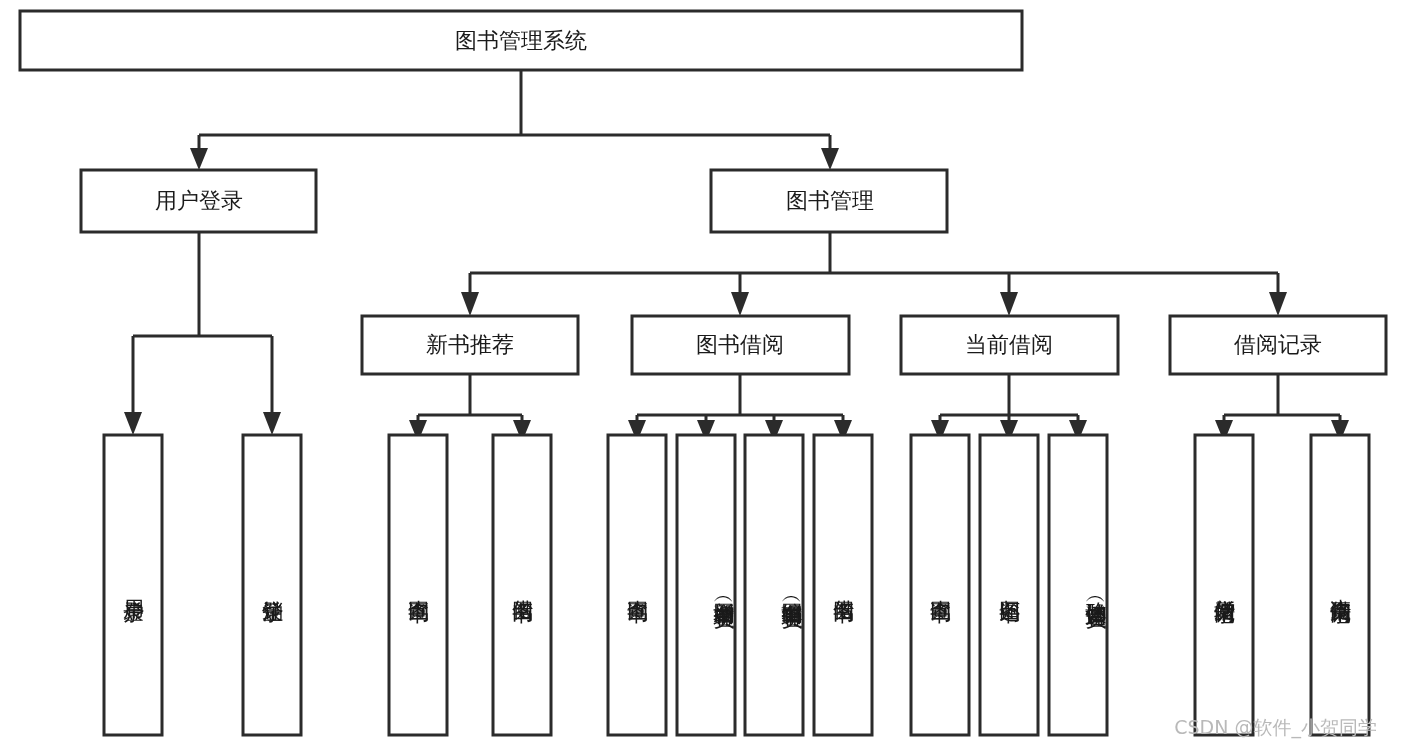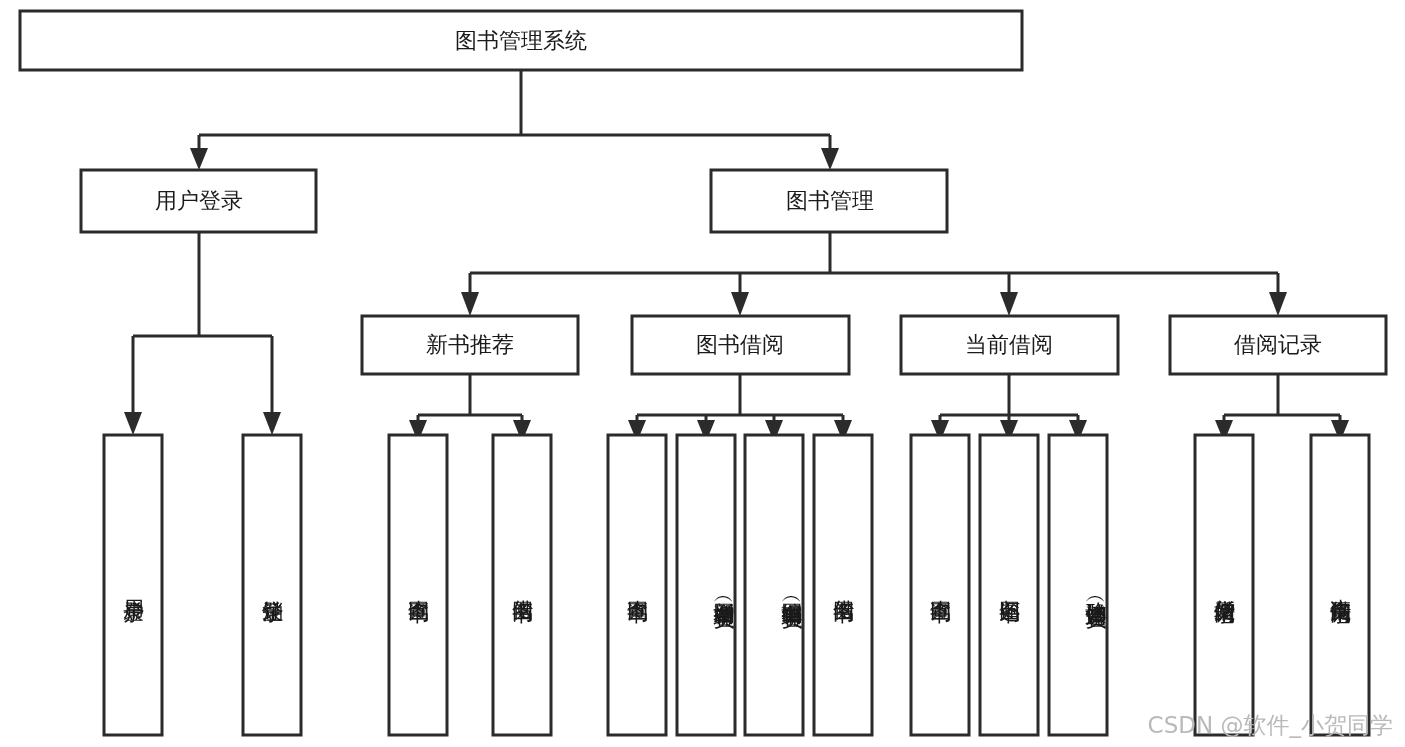--- a/index.html
+++ b/index.html
@@ -57,24 +57,24 @@
     color: #1a1a1a;
     letter-spacing: 1px;
     display: flex;
     align-items: center;
     justify-content: center;
     white-space: nowrap;
     user-select: none;
   }
   .watermark {
     position: absolute;
-    right: 12px;
+    right: 28px;
     bottom: 6px;
     font-family: "DejaVu Sans", "Liberation Sans", sans-serif;
-    font-size: 23px;
+    font-size: 19px;
     color: #b9b9b9;
     white-space: nowrap;
     user-select: none;
   }
 </style>
 </head>
 <body>
 
 <div id="diagram-root">
 

